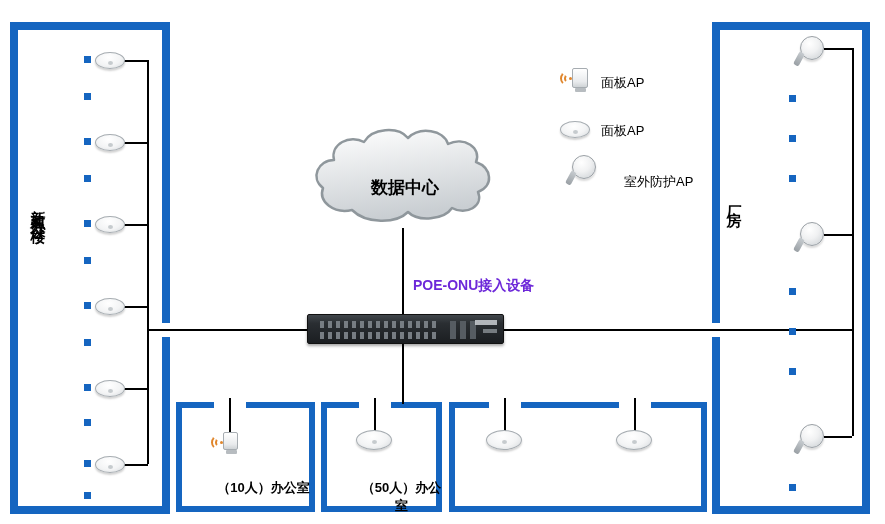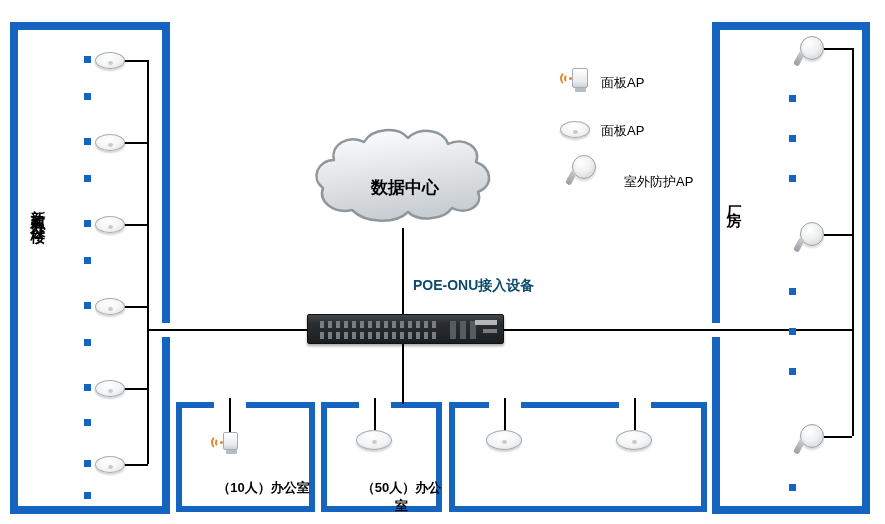--- a/index.html
+++ b/index.html
@@ -55,21 +55,21 @@
         box-shadow:0 2px 3px rgba(0,0,0,.35);}
   .switch .ports{position:absolute;left:12px;width:120px;height:7px;
         background:repeating-linear-gradient(90deg,#777d83 0 4px,transparent 4px 8px);}
   .switch .ports.p1{top:6px;}
   .switch .ports.p2{top:17px;}
   .switch .uplink{position:absolute;left:142px;top:6px;width:26px;height:18px;
         background:repeating-linear-gradient(90deg,#565c62 0 6px,transparent 6px 10px);}
   .switch .brand{position:absolute;right:6px;top:5px;width:22px;height:5px;background:#caced2;opacity:.85;}
   .switch .brand2{position:absolute;right:6px;top:14px;width:14px;height:4px;background:#8b9196;opacity:.8;}
 
-  .switch-label{position:absolute;z-index:6;font-weight:700;font-size:14px;color:#0c4a6e;}
+  .switch-label{position:absolute;z-index:6;font-weight:700;font-size:14px;color:#6d28d9;}
   .legend-label{position:absolute;z-index:6;font-weight:400;font-size:13px;color:#000;}
   .room-label{position:absolute;z-index:6;font-weight:700;font-size:13px;text-align:center;color:#000;padding-left:36px;}
 </style>
 </head>
 <body>
 
 <div class="canvas">
 
   <div class="bldg" style="left:10px;top:22px;width:160px;height:492px;"></div>
   <div class="gap" style="left:162px;top:323px;width:8px;height:14px;"></div>

